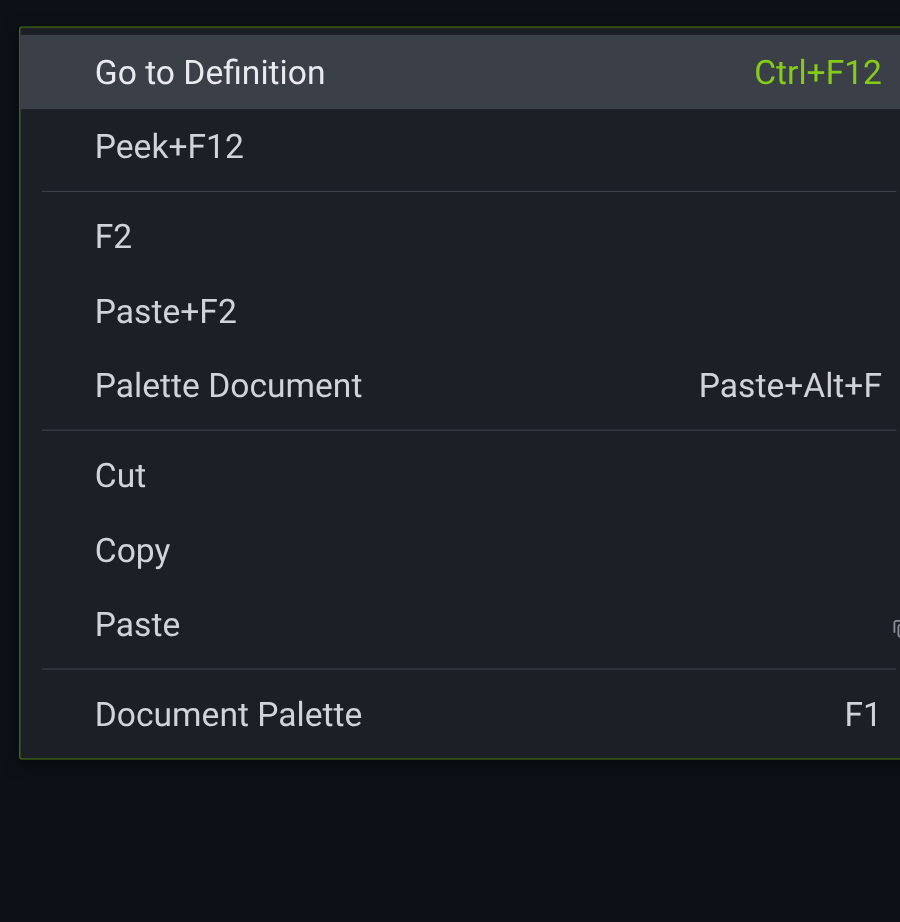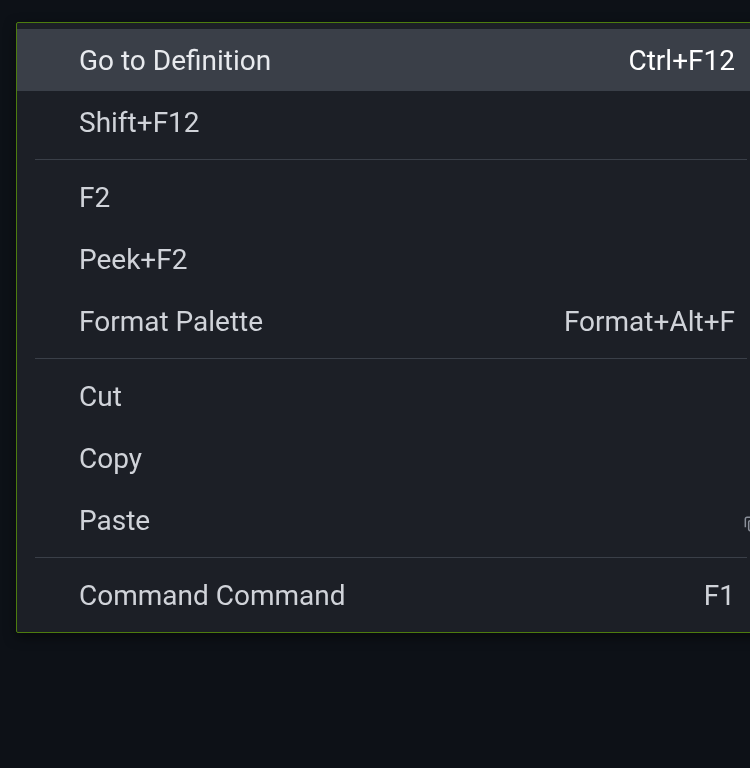--- a/index.html
+++ b/index.html
@@ -43,21 +43,21 @@
     }
     .menu-item-label {
       flex: 1;
       text-align: left;
     }
     .menu-item-shortcut {
       color: #d0d3d9;
       font-size: 28px;
     }
     .menu-item.highlighted .menu-item-shortcut {
-      color: #ffffff;
+      color: #84cc16;
     }
     .chevron {
       display: inline-flex;
       align-items: center;
       justify-content: center;
       width: 24px;
       height: 24px;
       margin-right: -4px;
     }
     .chevron svg {
@@ -91,55 +91,55 @@
 </head>
 <body>
 
 <div class="context-menu">
 
   <div class="menu-item highlighted">
     <span class="menu-item-label">Go to Definition</span>
     <span class="menu-item-shortcut">Ctrl+F12</span>
   </div>
   <div class="menu-item">
-    <span class="menu-item-shortcut">Shift+F12</span>
+    <span class="menu-item-shortcut">Peek+F12</span>
   </div>
 
   <div class="separator"></div>
 
   <div class="menu-item">
     <span class="menu-item-shortcut">F2</span>
   </div>
   <div class="menu-item">
-    <span class="menu-item-shortcut">Peek+F2</span>
+    <span class="menu-item-shortcut">Paste+F2</span>
   </div>
   <div class="menu-item">
-    <span class="menu-item-label">Format Palette</span>
-    <span class="menu-item-shortcut">Format+Alt+F</span>
+    <span class="menu-item-label">Palette Document</span>
+    <span class="menu-item-shortcut">Paste+Alt+F</span>
   </div>
 
   <div class="separator"></div>
 
   <div class="menu-item">
     <span class="menu-item-label">Cut</span>
     <span class="menu-item-shortcut"></span>
   </div>
   <div class="menu-item">
     <span class="menu-item-label">Copy</span>
     <span class="menu-item-shortcut"></span>
   </div>
   <div class="menu-item">
     <span class="menu-item-label">Paste</span>
     <span class="menu-item-shortcut"></span>
   </div>
 
   <div class="separator"></div>
 
   <div class="menu-item">
-    <span class="menu-item-label">Command Command</span>
+    <span class="menu-item-label">Document Palette</span>
     <span class="menu-item-shortcut">F1</span>
   </div>
 
 </div>
 
 <div class="corner-icon">
   <svg viewBox="0 0 24 24" fill="none" stroke="currentColor" stroke-width="1.8">
     <rect x="8" y="8" width="12" height="12" rx="2"></rect>
     <path d="M4 16 V6 a2 2 0 0 1 2-2 h10"></path>
   </svg>

